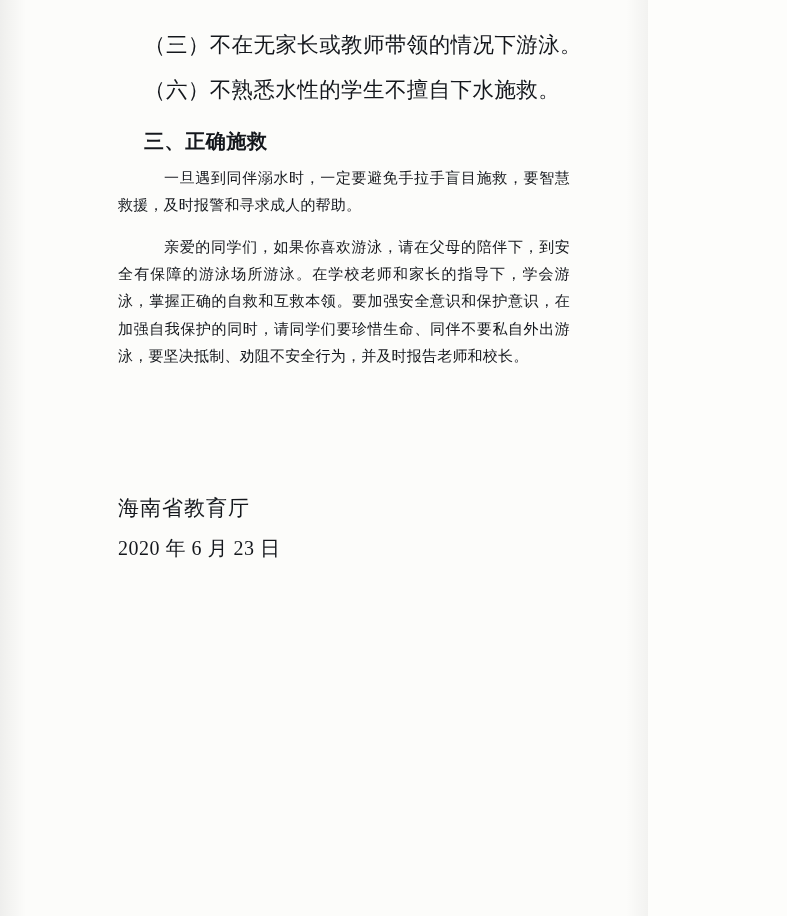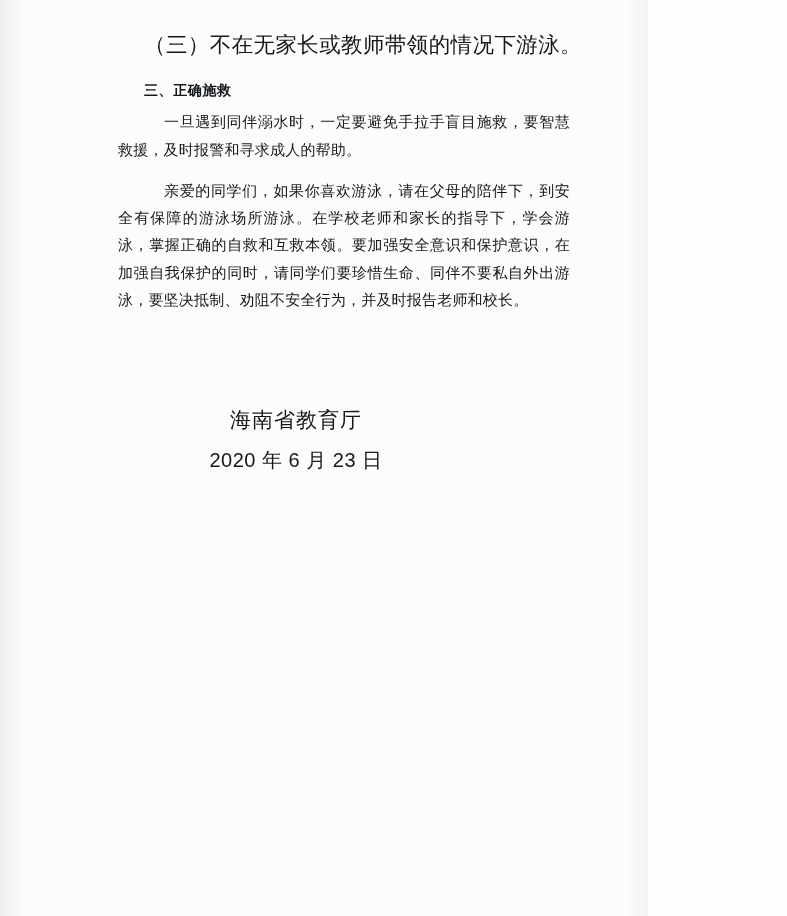--- a/index.html
+++ b/index.html
@@ -48,63 +48,64 @@
   .list-item {
     font-size: 21.5px;
     line-height: 1.77;
     letter-spacing: 0.4px;
     margin: 0 0 7px 0;
     padding-left: 26px;
     white-space: nowrap;
   }
 
   .section-heading {
-    font-size: 14px;
+    font-size: 20px;
     line-height: 1.8;
     letter-spacing: 0.6px;
     font-weight: 700;
     margin: 14px 0 6px 0;
     padding-left: 26px;
   }
 
   .para {
     font-size: 15px;
     line-height: 1.82;
     letter-spacing: 0.2px;
     margin: 0 0 14px 0;
     text-indent: 46px;
     text-align: justify;
     text-justify: inter-ideograph;
     word-break: break-all;
   }
 
   .signature-block {
-    margin-top: 86px;
+    margin-top: 118px;
     padding-right: 96px;
-    text-align: center;
+    text-align: left;
   }
   .sig-line {
     font-size: 21px;
     line-height: 1.95;
     letter-spacing: 1px;
   }
   .sig-date {
     font-size: 20px;
     line-height: 1.95;
     letter-spacing: 0.5px;
-    font-family: Liberation Sans, sans-serif;
+    font-family: Liberation Serif, serif;
   }
 </style>
 </head>
 <body>
 
 <div class="page">
   <div class="doc-body">
 
     <p class="list-item">（三）不在无家长或教师带领的情况下游泳。</p>
+    <p class="list-item">（六）不熟悉水性的学生不擅自下水施救。</p>
 
     <h2 class="section-heading">三、正确施救</h2>
 
     <p class="para">一旦遇到同伴溺水时，一定要避免手拉手盲目施救，要智慧救援，及时报警和寻求成人的帮助。</p>
     <p class="para">亲爱的同学们，如果你喜欢游泳，请在父母的陪伴下，到安全有保障的游泳场所游泳。在学校老师和家长的指导下，学会游泳，掌握正确的自救和互救本领。要加强安全意识和保护意识，在加强自我保护的同时，请同学们要珍惜生命、同伴不要私自外出游泳，要坚决抵制、劝阻不安全行为，并及时报告老师和校长。</p>
 
     <div class="signature-block">
       <div class="sig-line">海南省教育厅</div>
       <div class="sig-date">2020 年 6 月 23 日</div>
     </div>

